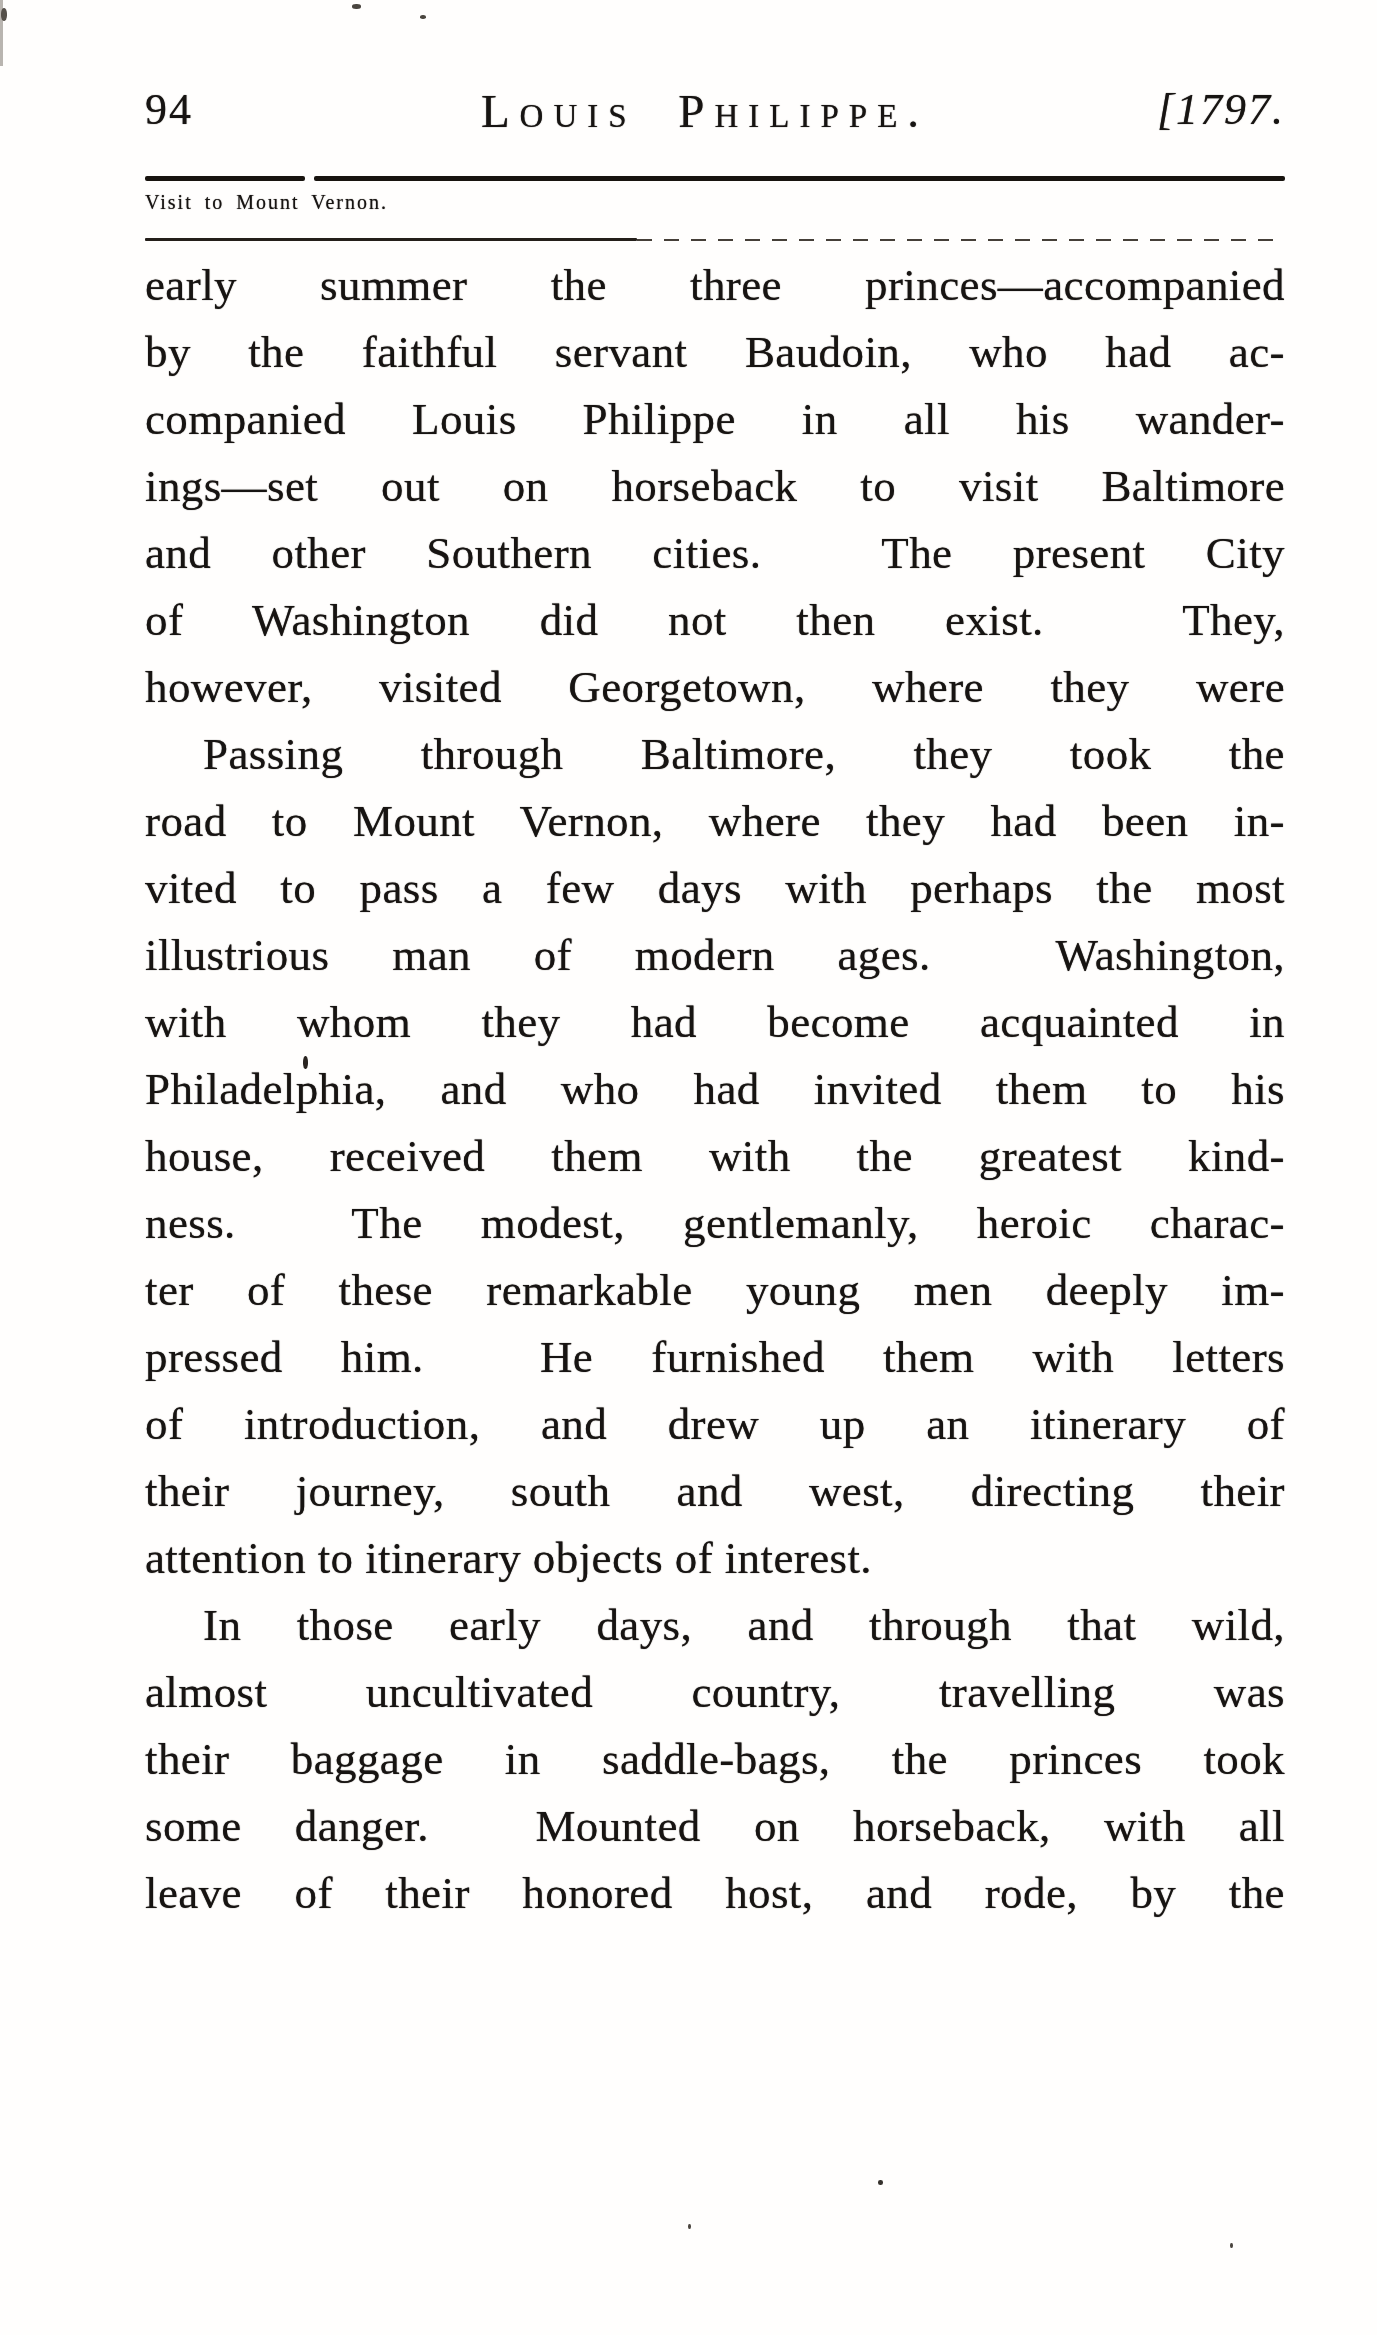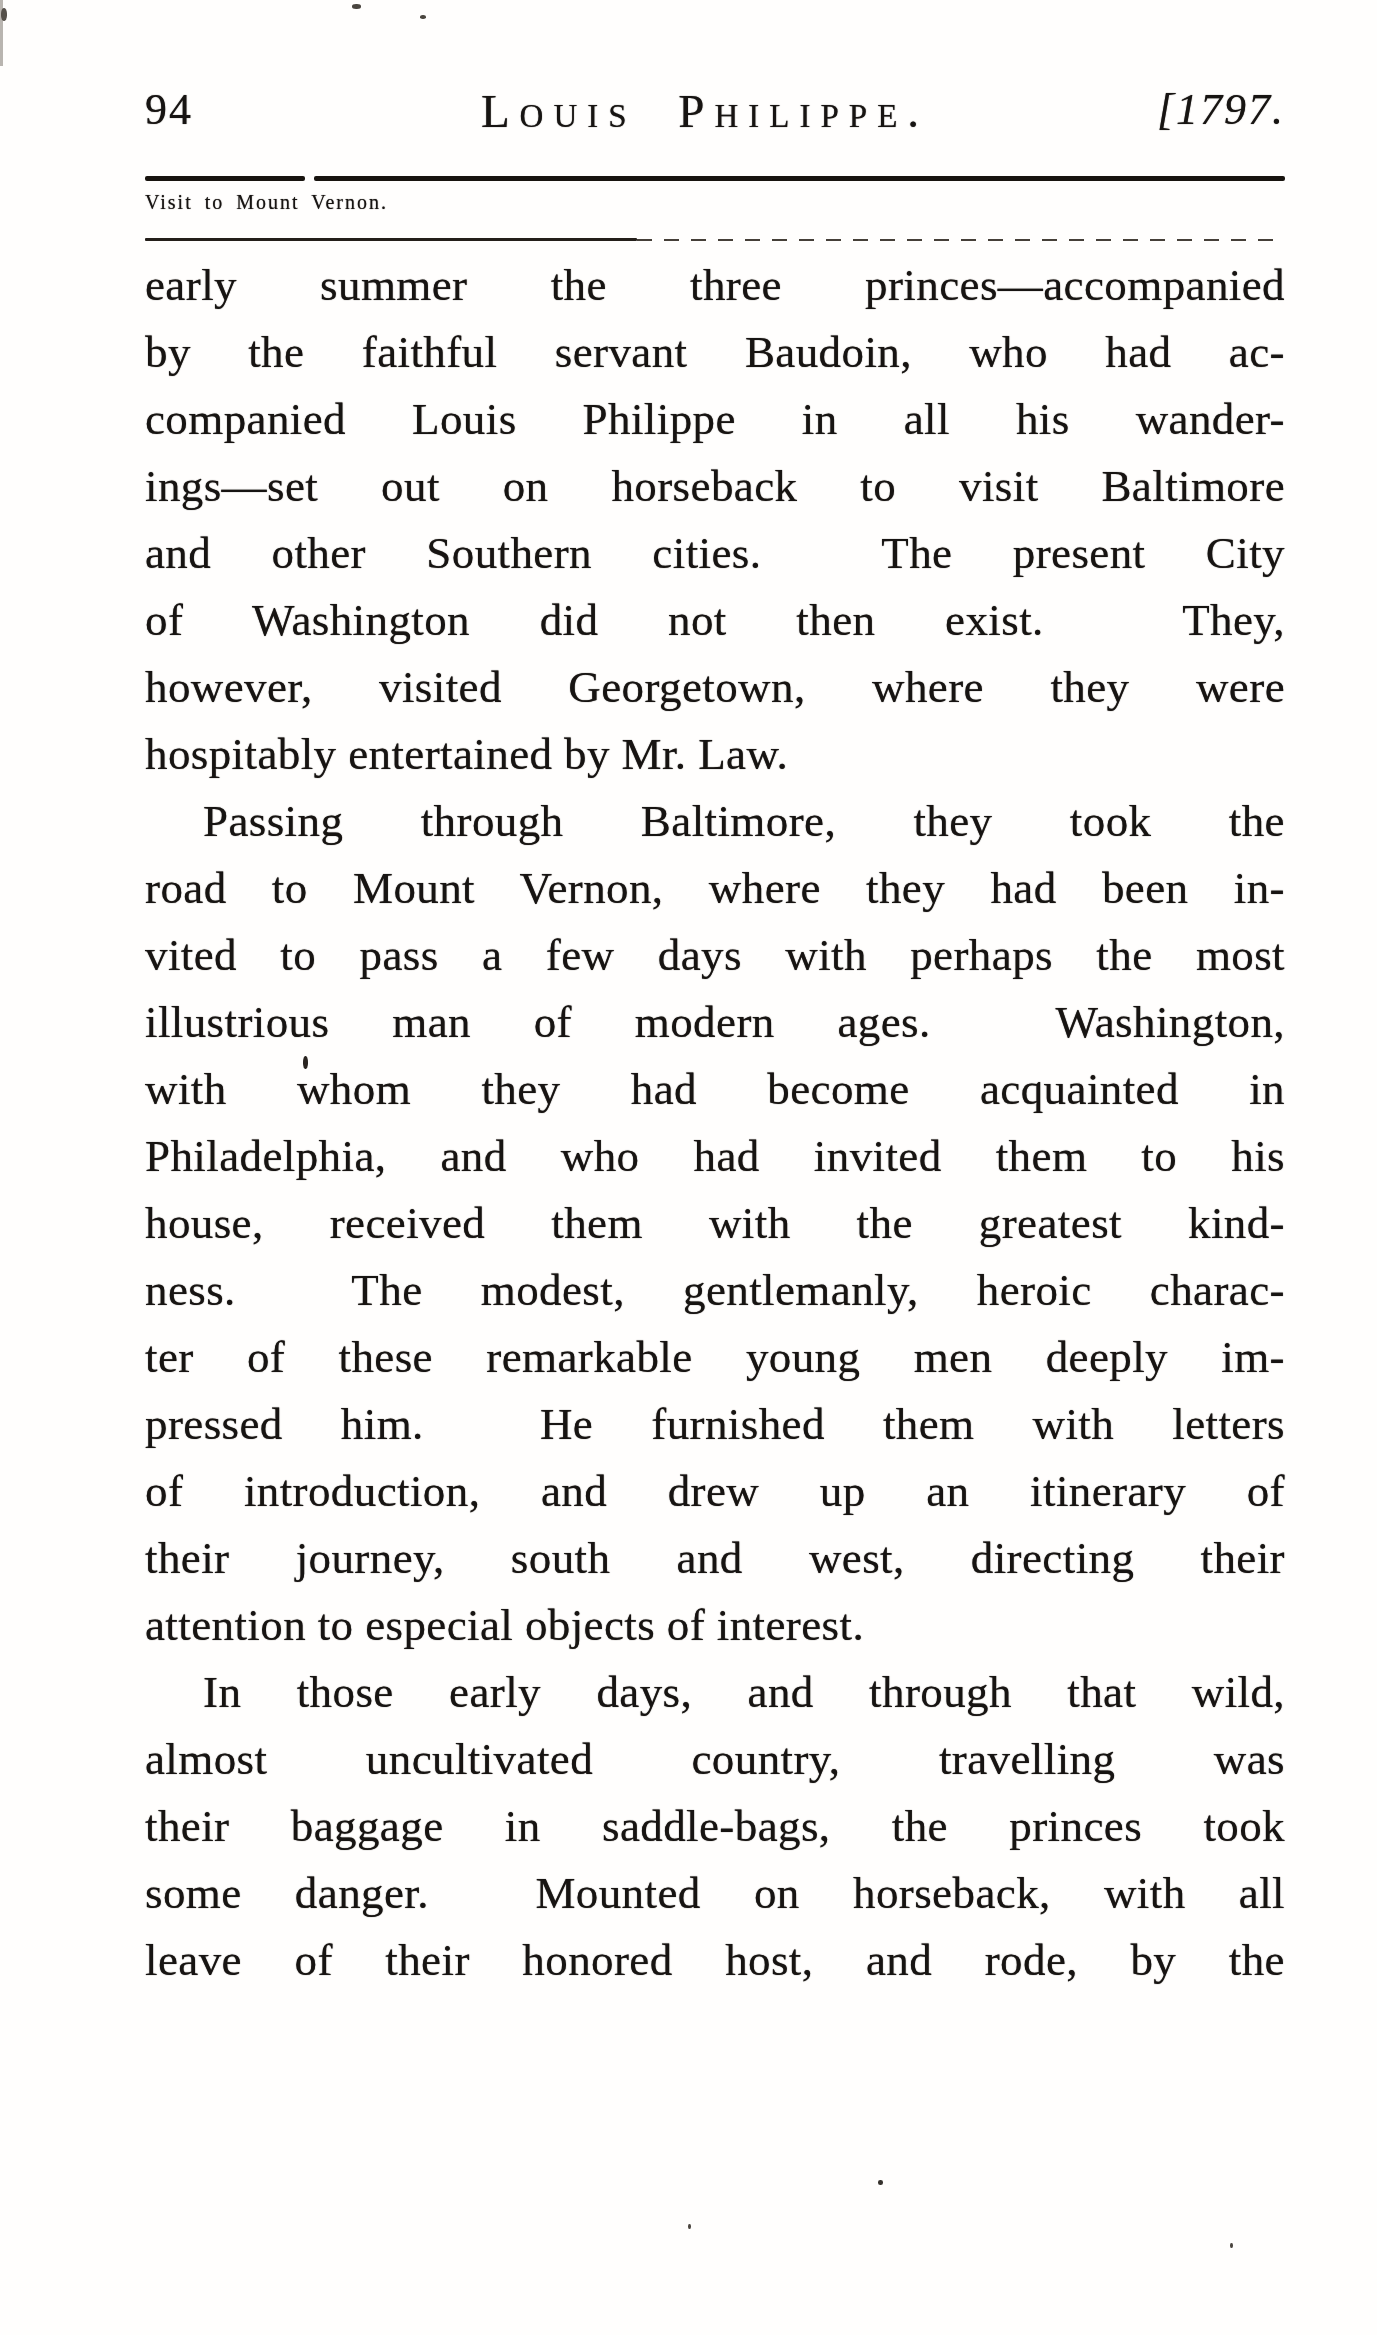--- a/index.html
+++ b/index.html
@@ -95,34 +95,33 @@
   </div>
 
   <div class="body-text" id="body-text">
       <div class="line just">early summer the three princes—accompanied</div>
       <div class="line just">by the faithful servant Baudoin, who had ac-</div>
       <div class="line just">companied Louis Philippe in all his wander-</div>
       <div class="line just">ings—set out on horseback to visit Baltimore</div>
       <div class="line just">and other Southern cities.&nbsp; The present City</div>
       <div class="line just">of Washington did not then exist.&nbsp; They,</div>
       <div class="line just">however, visited Georgetown, where they were</div>
-      <div class="line">hospitably entertained by Mr. Law.</div>
       <div class="line just ind">Passing through Baltimore, they took the</div>
       <div class="line just">road to Mount Vernon, where they had been in-</div>
       <div class="line just">vited to pass a few days with perhaps the most</div>
       <div class="line just">illustrious man of modern ages.&nbsp; Washington,</div>
       <div class="line just">with whom they had become acquainted in</div>
       <div class="line just">Philadelphia, and who had invited them to his</div>
       <div class="line just">house, received them with the greatest kind-</div>
       <div class="line just">ness.&nbsp; The modest, gentlemanly, heroic charac-</div>
       <div class="line just">ter of these remarkable young men deeply im-</div>
       <div class="line just">pressed him.&nbsp; He furnished them with letters</div>
       <div class="line just">of introduction, and drew up an itinerary of</div>
       <div class="line just">their journey, south and west, directing their</div>
-      <div class="line">attention to especial objects of interest.</div>
+      <div class="line">attention to itinerary objects of interest.</div>
       <div class="line just ind">In those early days, and through that wild,</div>
       <div class="line just">almost uncultivated country, travelling was</div>
       <div class="line just">their baggage in saddle-bags, the princes took</div>
       <div class="line just">some danger.&nbsp; Mounted on horseback, with all</div>
       <div class="line just">leave of their honored host, and rode, by the</div>
     </div>
 
   <div class="speck" style="left:303px;top:1056px;width:5px;height:13px;background:#2a2520;"></div>
   <div class="speck" style="left:878px;top:2180px;width:5px;height:5px;background:#36322d;"></div>
   <div class="speck" style="left:688px;top:2224px;width:3px;height:5px;"></div>

